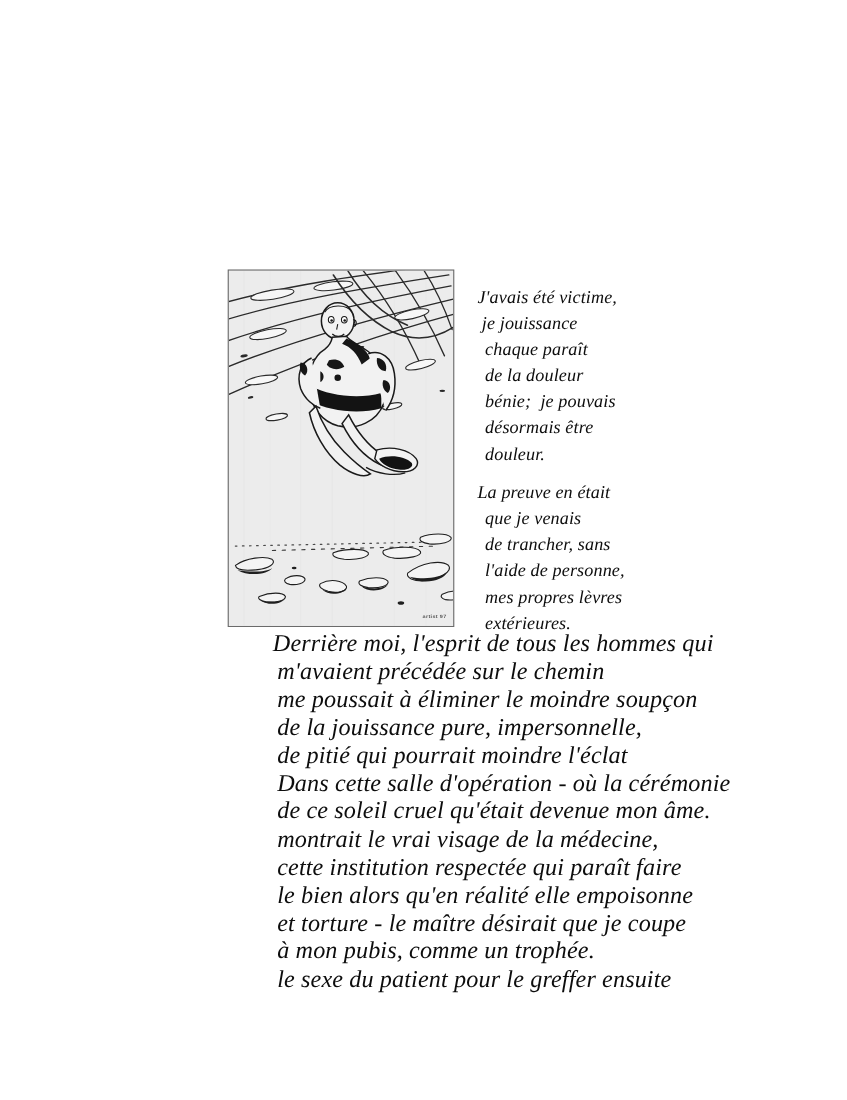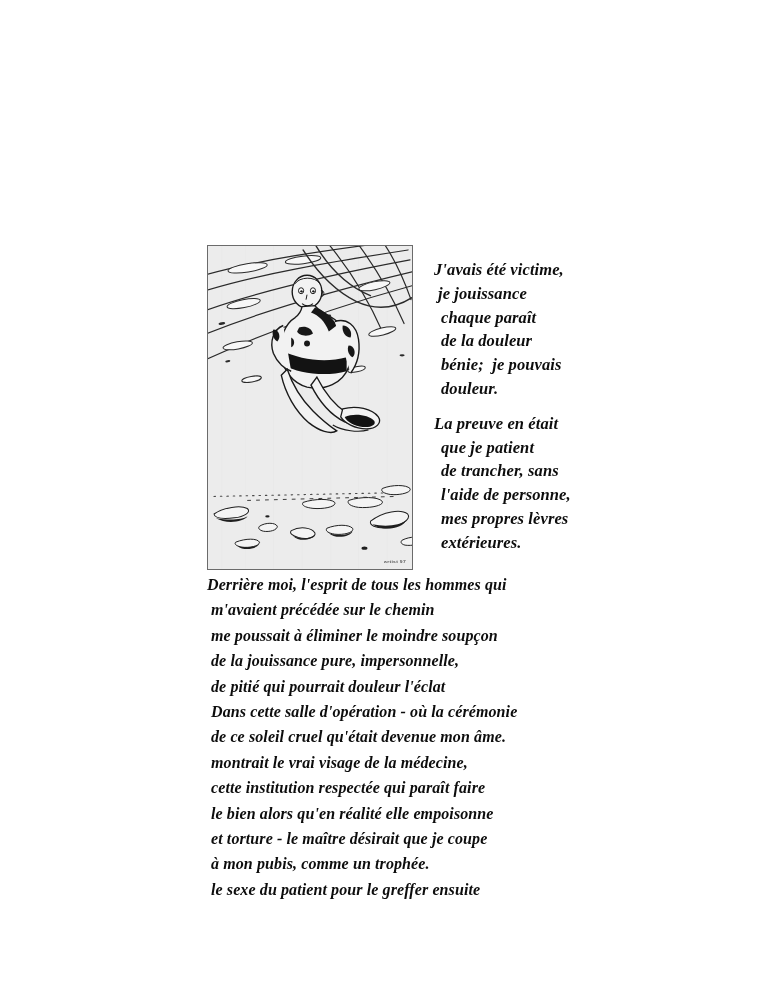--- a/index.html
+++ b/index.html
@@ -61,29 +61,30 @@
   }
   .verse-bottom {
     position: absolute;
     left: 207px;
     top: 572px;
     width: 420px;
   }
 
   .line {
     font-style: italic;
-    font-weight: bold;
+    font-weight: normal;
     font-size: 16.5px;
     line-height: 23.8px;
     white-space: pre;
     letter-spacing: 0.1px;
   }
   .verse-bottom .line {
-    font-size: 16px;
+    font-size: 22px;
     line-height: 25.4px;
+    margin-left: 41px;
   }
   .line.ind1 { padding-left: 7px; }
   .line.ind2 { padding-left: 4px; }
   .line.gap  { margin-top: 11px; }
 </style>
 </head>
 <body>
 
 <div id="page">
 
@@ -224,35 +225,36 @@
     </svg>
     <div class="sig">artist 97</div>
   </div>
 
   <div class="verse-right">
     <div class="line">J'avais été victime,</div>
     <div class="line ind2">je jouissance</div>
     <div class="line ind1">chaque paraît</div>
     <div class="line ind1">de la douleur</div>
     <div class="line ind1">bénie;  je pouvais</div>
+    <div class="line ind1">désormais être</div>
     <div class="line ind1">douleur.</div>
     <div class="line gap">La preuve en était</div>
-    <div class="line ind1">que je patient</div>
+    <div class="line ind1">que je venais</div>
     <div class="line ind1">de trancher, sans</div>
     <div class="line ind1">l'aide de personne,</div>
     <div class="line ind1">mes propres lèvres</div>
     <div class="line ind1">extérieures.</div>
   </div>
 
   <div class="verse-bottom">
     <div class="line">Derrière moi, l'esprit de tous les hommes qui</div>
     <div class="line ind2">m'avaient précédée sur le chemin</div>
     <div class="line ind2">me poussait à éliminer le moindre soupçon</div>
     <div class="line ind2">de la jouissance pure, impersonnelle,</div>
-    <div class="line ind2">de pitié qui pourrait douleur l'éclat</div>
+    <div class="line ind2">de pitié qui pourrait moindre l'éclat</div>
     <div class="line ind2">Dans cette salle d'opération - où la cérémonie</div>
     <div class="line ind2">de ce soleil cruel qu'était devenue mon âme.</div>
     <div class="line ind2">montrait le vrai visage de la médecine,</div>
     <div class="line ind2">cette institution respectée qui paraît faire</div>
     <div class="line ind2">le bien alors qu'en réalité elle empoisonne</div>
     <div class="line ind2">et torture - le maître désirait que je coupe</div>
     <div class="line ind2">à mon pubis, comme un trophée.</div>
     <div class="line ind2">le sexe du patient pour le greffer ensuite</div>
   </div>
 

